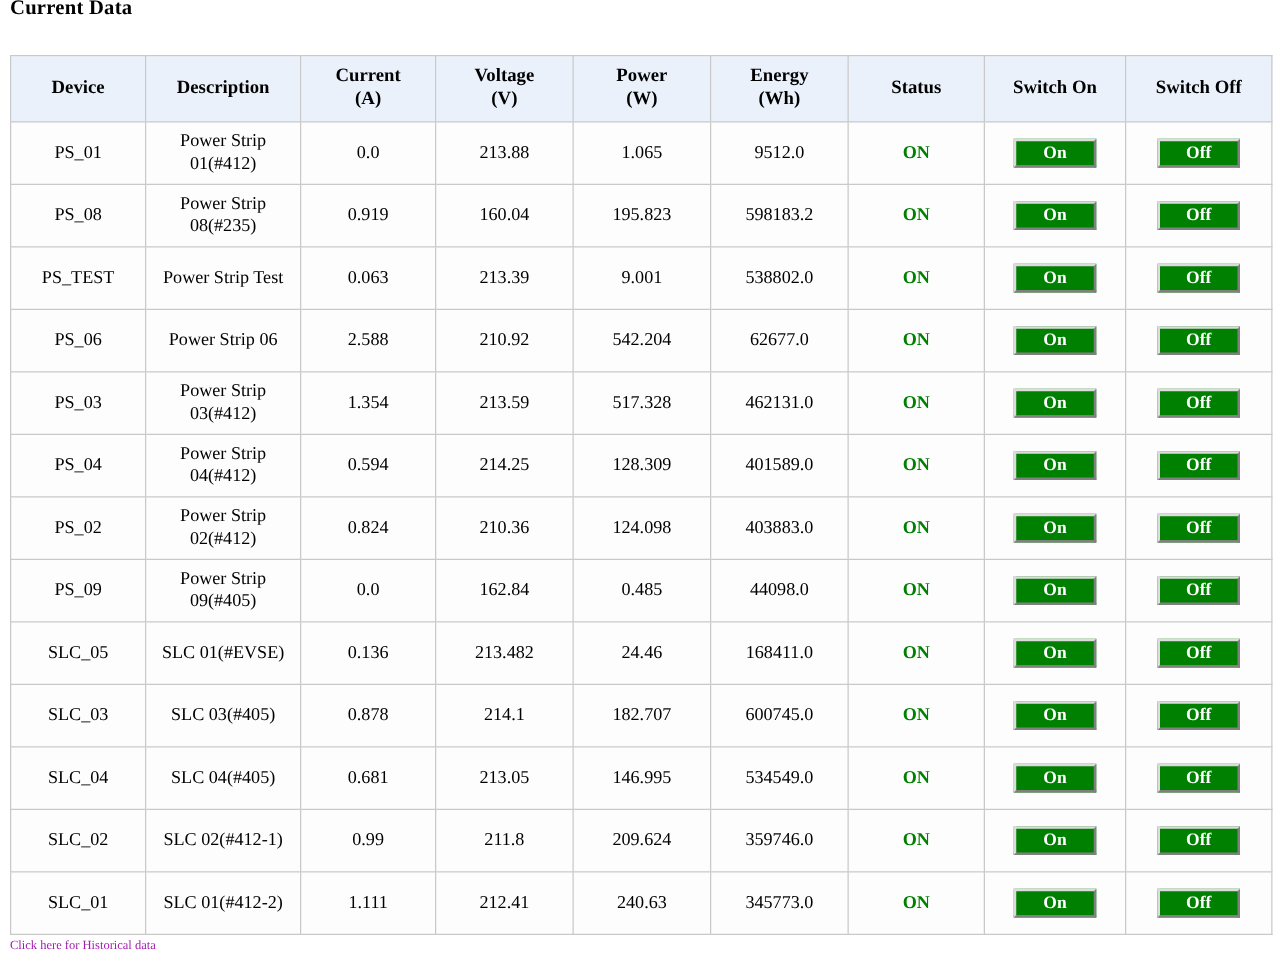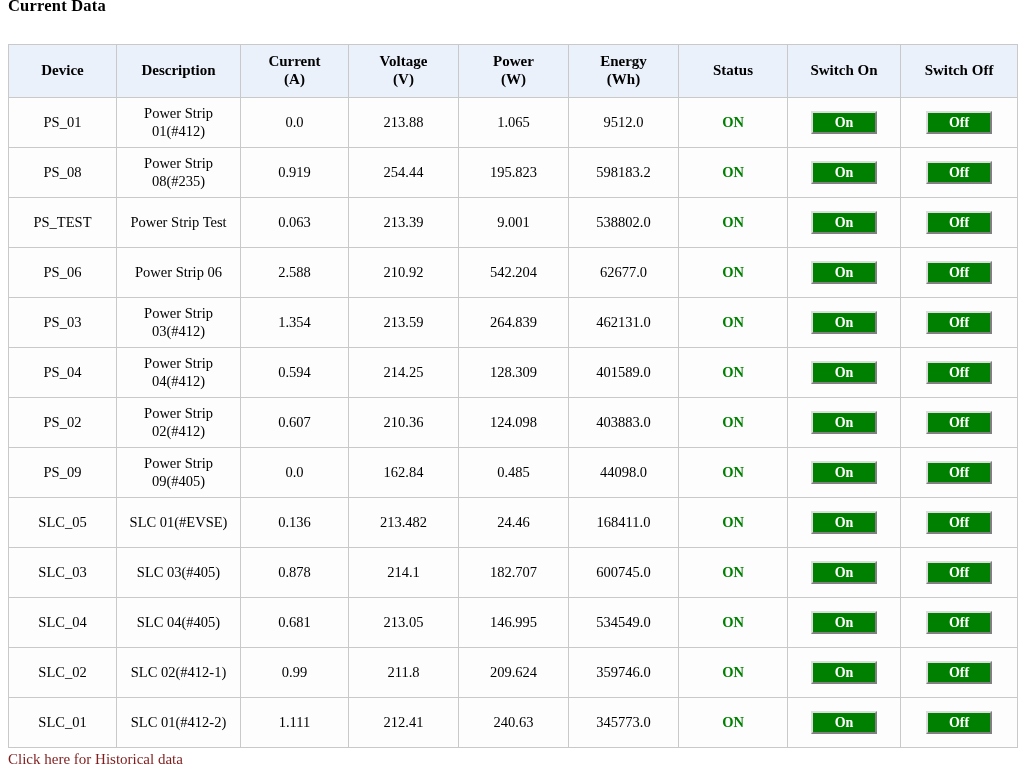--- a/index.html
+++ b/index.html
@@ -93,22 +93,22 @@
     border-left: 2px solid #dcdcdc;
     border-right: 2px solid #808080;
     border-bottom: 2px solid #808080;
     cursor: pointer;
     vertical-align: middle;
   }
   #historical-link {
     position: absolute;
     left: 8px;
     top: 751px;
-    color: #7f1d1d;
-    font-size: 15px;
+    color: #a21caf;
+    font-size: 10px;
     text-decoration: none;
     font-family: "Liberation Serif", "DejaVu Serif", serif;
   }
   .desc-line { display: block; }
 </style>
 </head>
 <body>
 
 <div class="page">
 
@@ -170,21 +170,21 @@
           <td><span>1.065</span></td>
           <td><span>9512.0</span></td>
           <td><span class="status-on">ON</span></td>
           <td><button class="btn">On</button></td>
           <td><button class="btn">Off</button></td>
         </tr>
         <tr>
           <td><span>PS_08</span></td>
           <td><span>Power Strip 08(#235)</span></td>
           <td><span>0.919</span></td>
-          <td><span>254.44</span></td>
+          <td><span>160.04</span></td>
           <td><span>195.823</span></td>
           <td><span>598183.2</span></td>
           <td><span class="status-on">ON</span></td>
           <td><button class="btn">On</button></td>
           <td><button class="btn">Off</button></td>
         </tr>
         <tr>
           <td><span>PS_TEST</span></td>
           <td><span>Power Strip Test</span></td>
           <td><span>0.063</span></td>
@@ -204,41 +204,41 @@
           <td><span>62677.0</span></td>
           <td><span class="status-on">ON</span></td>
           <td><button class="btn">On</button></td>
           <td><button class="btn">Off</button></td>
         </tr>
         <tr>
           <td><span>PS_03</span></td>
           <td><span>Power Strip 03(#412)</span></td>
           <td><span>1.354</span></td>
           <td><span>213.59</span></td>
-          <td><span>264.839</span></td>
+          <td><span>517.328</span></td>
           <td><span>462131.0</span></td>
           <td><span class="status-on">ON</span></td>
           <td><button class="btn">On</button></td>
           <td><button class="btn">Off</button></td>
         </tr>
         <tr>
           <td><span>PS_04</span></td>
           <td><span>Power Strip 04(#412)</span></td>
           <td><span>0.594</span></td>
           <td><span>214.25</span></td>
           <td><span>128.309</span></td>
           <td><span>401589.0</span></td>
           <td><span class="status-on">ON</span></td>
           <td><button class="btn">On</button></td>
           <td><button class="btn">Off</button></td>
         </tr>
         <tr>
           <td><span>PS_02</span></td>
           <td><span>Power Strip 02(#412)</span></td>
-          <td><span>0.607</span></td>
+          <td><span>0.824</span></td>
           <td><span>210.36</span></td>
           <td><span>124.098</span></td>
           <td><span>403883.0</span></td>
           <td><span class="status-on">ON</span></td>
           <td><button class="btn">On</button></td>
           <td><button class="btn">Off</button></td>
         </tr>
         <tr>
           <td><span>PS_09</span></td>
           <td><span>Power Strip 09(#405)</span></td>

